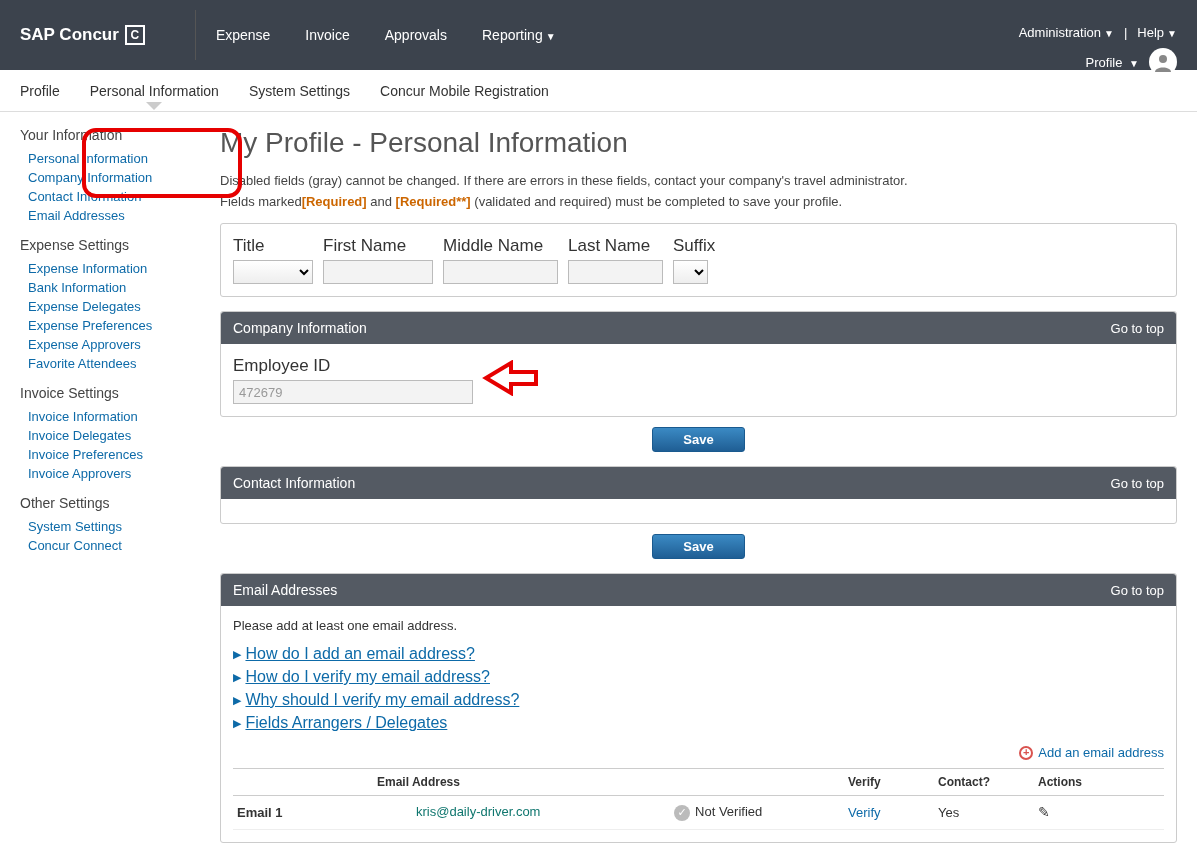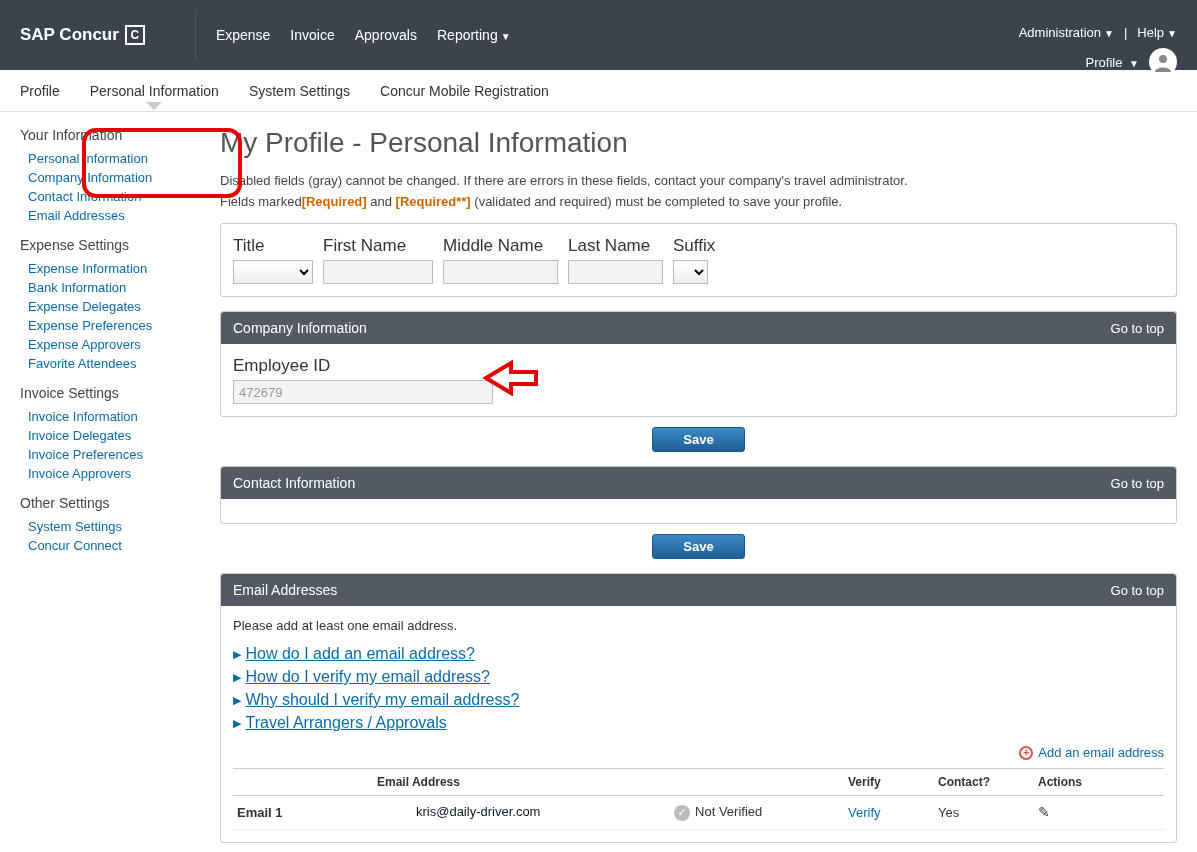--- a/index.html
+++ b/index.html
@@ -1,21 +1,21 @@
 <!DOCTYPE html>
 <html><head>
 <meta charset="utf-8">
 <style>
 * { box-sizing: border-box; margin: 0; padding: 0; }
 body { font-family: Arial, Helvetica, sans-serif; font-size: 13px; color: #333; background: #fff; }
 .top-header { background: #3c434d; color: #fff; height: 70px; display: flex; align-items: center; padding: 0 20px; position: relative; }
 .logo-section { display: flex; align-items: center; font-size: 17px; font-weight: bold; margin-right: 30px; }
 .logo-box { border: 2px solid #fff; width: 20px; height: 20px; display: inline-flex; align-items: center; justify-content: center; margin-left: 6px; font-size: 12px; }
 .vdivider { width: 1px; height: 50px; background: #555; margin: 0 20px; }
-.main-nav { display: flex; gap: 20px; }
+.main-nav { display: flex; gap: 35px; }
 .main-nav a { color: #fff; text-decoration: none; font-size: 14px; cursor: pointer; }
 .top-right { position: absolute; right: 20px; top: 25px; display: flex; flex-direction: column; align-items: flex-end; gap: 8px; }
 .top-right-row { display: flex; align-items: center; gap: 10px; color: #fff; font-size: 13px; }
 .top-right-row a { color: #fff; text-decoration: none; cursor: pointer; }
 .avatar-circle { width: 28px; height: 28px; background: #fff; border-radius: 50%; display: inline-flex; align-items: center; justify-content: center; color: #888; }
 .caret { font-size: 10px; margin-left: 3px; }
 .sub-nav { border-bottom: 1px solid #ddd; padding: 0 20px; display: flex; gap: 30px; height: 42px; align-items: center; position: relative; }
 .sub-nav a { color: #333; text-decoration: none; font-size: 14px; cursor: pointer; padding: 10px 0; position: relative; }
 .sub-nav a.active::after { content: ''; position: absolute; bottom: -1px; left: 50%; transform: translateX(-50%); width: 0; height: 0; border-left: 8px solid transparent; border-right: 8px solid transparent; border-top: 8px solid #ccc; }
 .red-box { position: absolute; border: 4px solid #e60000; border-radius: 14px; width: 160px; height: 70px; left: 82px; top: 58px; pointer-events: none; z-index: 5; }
@@ -37,37 +37,37 @@
 .panel-body { padding: 12px; }
 .name-row { display: flex; gap: 10px; align-items: flex-end; }
 .field-group { display: flex; flex-direction: column; }
 .field-group label { font-size: 17px; color: #333; margin-bottom: 4px; }
 .field-input { border: 1px solid #bbb; height: 24px; padding: 2px 5px; font-size: 13px; }
 .field-select { border: 1px solid #bbb; height: 24px; background: linear-gradient(#fff,#eee); font-size: 12px; }
 .w80 { width: 80px; }
 .w110 { width: 110px; }
 .w115 { width: 115px; }
 .w35 { width: 35px; }
-.w240 { width: 260px; }
+.w240 { width: 240px; }
 .w95 { width: 95px; }
 .disabled-input { background: #f3f3f3; color: #999; }
 .save-row { text-align: center; margin: 10px 0 0 0; }
 .save-btn { background: linear-gradient(#3b8ac4,#1f5e94); color: #fff; border: 1px solid #1a5a8f; padding: 4px 30px; font-size: 13px; font-weight: bold; border-radius: 3px; cursor: pointer; }
 .email-instr { font-size: 13px; margin-bottom: 12px; }
 .faq-list { margin-bottom: 12px; }
 .faq-item { margin: 5px 0; display: flex; align-items: center; gap: 4px; }
 .faq-tri { color: #0d6aa8; font-size: 11px; }
 .faq-item a { color: #0d6aa8; text-decoration: underline; cursor: pointer; font-size: 16px; }
 .add-email-row { text-align: right; margin-bottom: 8px; }
 .add-email-link { color: #0d6aa8; text-decoration: none; cursor: pointer; font-size: 13px; display: inline-flex; align-items: center; gap: 5px; }
 .plus-circle { width: 14px; height: 14px; border: 2px solid #d9534f; border-radius: 50%; color: #d9534f; font-size: 11px; display: inline-flex; align-items: center; justify-content: center; font-weight: bold; line-height: 1; }
 .email-table { width: 100%; border-collapse: collapse; }
 .email-table th { text-align: left; font-size: 12px; font-weight: bold; padding: 6px 4px; border-bottom: 1px solid #ccc; border-top: 1px solid #ccc; }
 .email-table td { padding: 8px 4px; font-size: 13px; border-bottom: 1px solid #eee; margin-left: 10px; }
-.email-link { color: #0f172a; text-decoration: none; cursor: pointer; padding-left: 39px; }
+.email-link { color: #0f766e; text-decoration: none; cursor: pointer; padding-left: 39px; }
 .verify-link { color: #0d6aa8; text-decoration: none; cursor: pointer; }
 .check-icon { width: 16px; height: 16px; border-radius: 50%; background: #bbb; color: #fff; display: inline-flex; align-items: center; justify-content: center; font-size: 11px; margin-right: 5px; vertical-align: middle; }
 .pencil-icon { cursor: pointer; font-size: 14px; }
 .go-top-bottom { margin: 10px 0; }
 .go-top-bottom a { color: #0d6aa8; text-decoration: none; font-size: 13px; cursor: pointer; }
 .up-tri { color: #333; font-size: 10px; margin-right: 2px; }
 .red-arrow { position: absolute; pointer-events: none; z-index: 6; }
 .relpos { position: relative; }
 </style>
 </head>
@@ -221,21 +221,21 @@
           <div class="faq-item">
                 <span class="faq-tri">▶</span>
                 <a>How do I verify my email address?</a>
               </div>
           <div class="faq-item">
                 <span class="faq-tri">▶</span>
                 <a>Why should I verify my email address?</a>
               </div>
           <div class="faq-item">
                 <span class="faq-tri">▶</span>
-                <a>Travel Arrangers / Approvals</a>
+                <a>Fields Arrangers / Delegates</a>
               </div>
         </div>
         <div class="add-email-row">
           <a class="add-email-link">
             <span class="plus-circle">+</span>
             <span>Add an email address</span>
           </a>
         </div>
         <table class="email-table">
           <thead>

